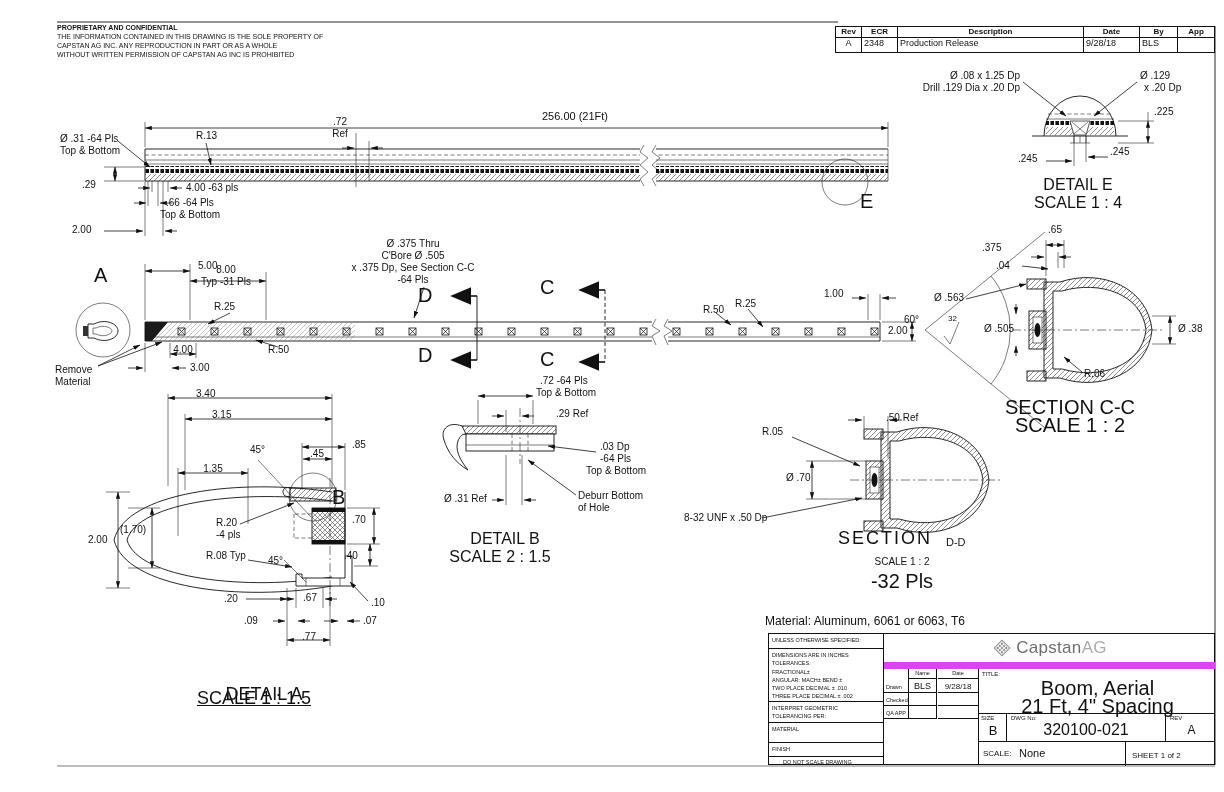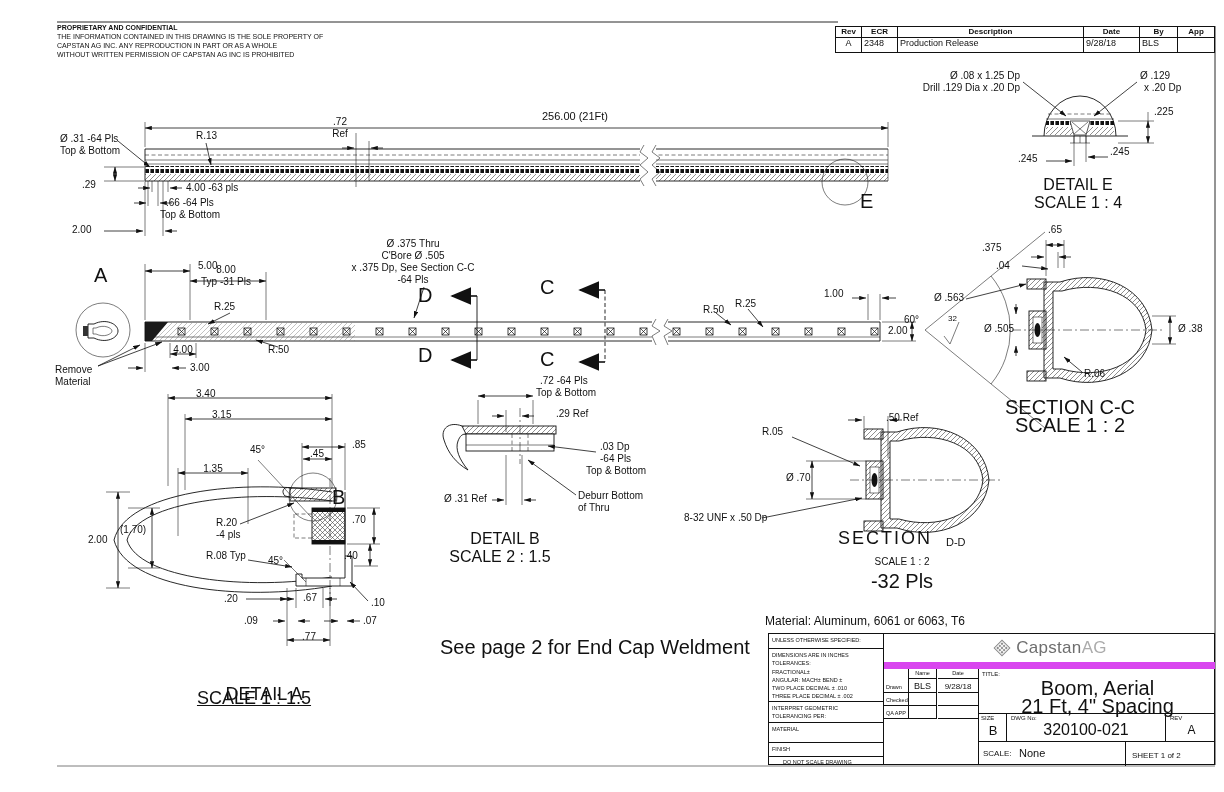--- a/index.html
+++ b/index.html
@@ -401,21 +401,21 @@
 <div class="t s16 c" style="left:1078px;top:194px;">SCALE 1 : 4</div>
 
 <div class="t" style="left:540px;top:375px;">.72 -64 Pls</div>
 <div class="t" style="left:536px;top:387px;">Top &amp; Bottom</div>
 <div class="t" style="left:556px;top:408px;">.29 Ref</div>
 <div class="t" style="left:600px;top:441px;">.03 Dp</div>
 <div class="t" style="left:600px;top:453px;">-64 Pls</div>
 <div class="t" style="left:586px;top:465px;">Top &amp; Bottom</div>
 <div class="t" style="left:444px;top:493px;">Ø .31 Ref</div>
 <div class="t" style="left:578px;top:490px;">Deburr Bottom</div>
-<div class="t" style="left:578px;top:502px;">of Thru</div>
+<div class="t" style="left:578px;top:502px;">of Hole</div>
 <div class="t s16 c" style="left:505px;top:530px;">DETAIL B</div>
 <div class="t s16 c" style="left:500px;top:548px;">SCALE 2 : 1.5</div>
 
 <div class="t" style="left:886px;top:412px;">.50 Ref</div>
 <div class="t" style="left:762px;top:426px;">R.05</div>
 <div class="t" style="left:786px;top:472px;">Ø .70</div>
 <div class="t" style="left:684px;top:512px;">8-32 UNF x .50 Dp</div>
 <div class="t s18" style="left:838px;top:528px;letter-spacing:2px;">SECTION</div>
 <div class="t s11" style="left:946px;top:536px;">D-D</div>
 <div class="t c" style="left:902px;top:556px;">SCALE 1 : 2</div>
@@ -438,21 +438,20 @@
 <div class="t" style="left:344px;top:550px;">.40</div>
 <div class="t" style="left:224px;top:593px;">.20</div>
 <div class="t c" style="left:310px;top:592px;">.67</div>
 <div class="t" style="left:371px;top:597px;">.10</div>
 <div class="t" style="left:244px;top:615px;">.09</div>
 <div class="t" style="left:363px;top:615px;">.07</div>
 <div class="t c" style="left:309px;top:631px;">.77</div>
 <div class="t s18 c" style="left:264px;top:684px;">DETAIL A</div>
 <div class="t s18 c" style="left:254px;top:688px;text-decoration:underline;">SCALE 1 : 1.5</div>
 
-<div class="t s15" style="left:440px;top:636px;">See page 2 for End Cap Weldment</div>
 <div class="t s12" style="left:765px;top:615px;">Material: Aluminum, 6061 or 6063, T6</div>
 
 <div id="tblock">
 
   <div class="abs" style="left:0;top:0;width:115px;height:100%;border-right:1px solid #111;">
     <div class="abs tiny" style="left:0;top:0;width:115px;height:15px;border-bottom:1px solid #111;padding:2px 0 0 3px;">UNLESS OTHERWISE SPECIFIED:</div>
     <div class="abs" style="left:0;top:15px;width:115px;height:53px;border-bottom:1px solid #111;padding:2px 0 0 3px;">
       <div class="tiny">DIMENSIONS ARE IN INCHES</div>
       <div class="tiny">TOLERANCES:</div>
       <div class="tiny">FRACTIONAL±</div>

